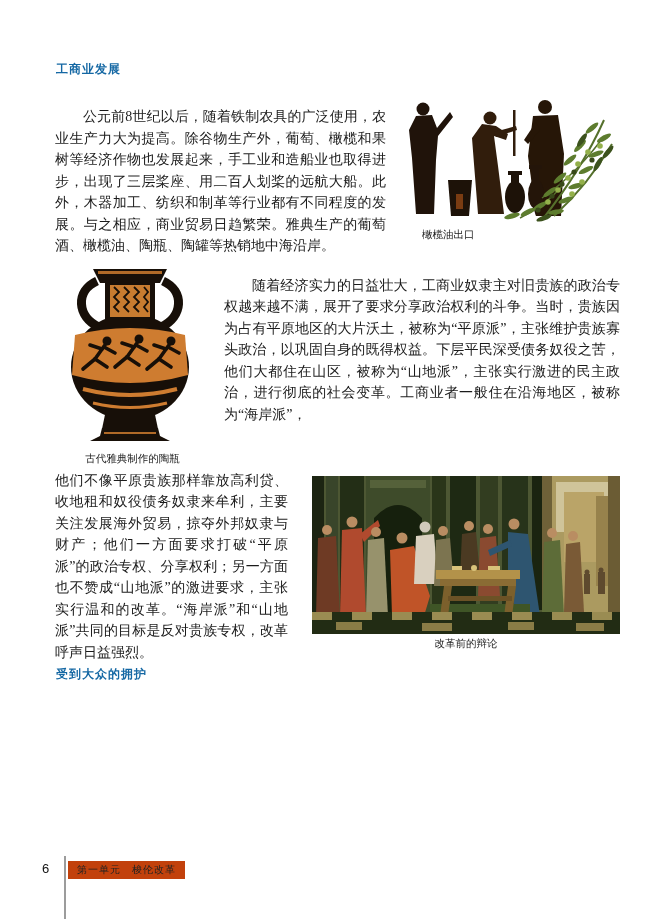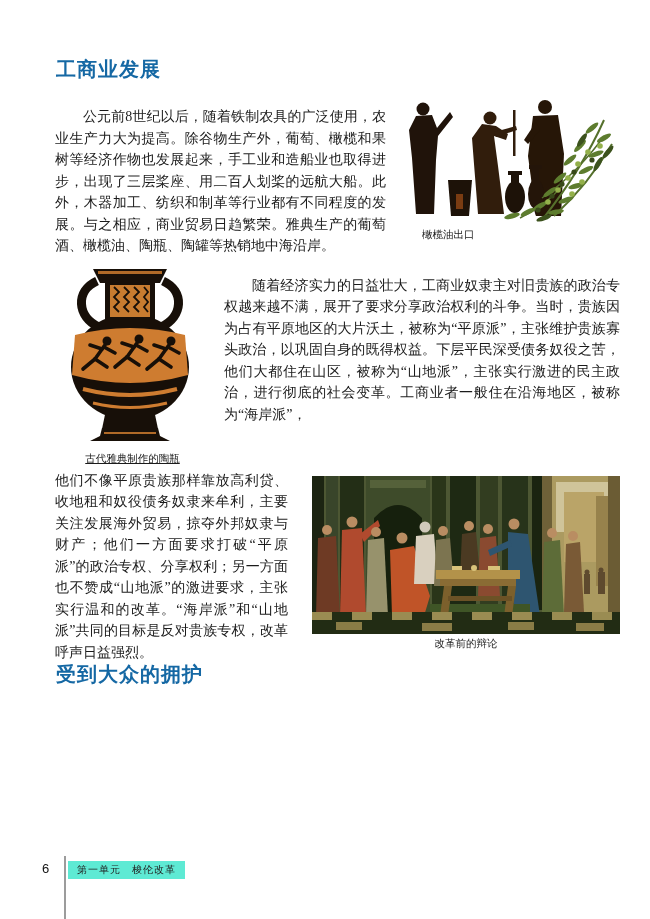--- a/index.html
+++ b/index.html
@@ -3,43 +3,43 @@
 <meta charset="utf-8">
 <style>
   html,body{margin:0;padding:0;background:#ffffff;}
   .page{
     position:relative;width:650px;height:919px;background:#fff;overflow:hidden;
     font-family:"Liberation Serif","DejaVu Serif",serif;color:#1b1b1b;
   }
   .content{position:absolute;left:55px;top:58px;width:565px;}
   h2.sec{
     font-family:"Liberation Sans","DejaVu Sans",sans-serif;font-weight:bold;
-    font-size:20px;line-height:22px;color:#1568a4;margin:0 0 14px 1px;letter-spacing:1px;
+    font-size:12px;line-height:22px;color:#1568a4;margin:0 0 14px 1px;letter-spacing:1px;
   }
   p{margin:0;font-size:14px;line-height:21.5px;text-align:justify;}
   p.indent{text-indent:2em;margin-top:12px;}
   .row{display:flow-root;}
   .row2{margin-top:6px;}
   .row3{margin-top:2px;}
   figure{margin:0;}
   .fig-olive{float:right;width:228px;margin:0 0 0 6px;}
-  .fig-vase{float:left;width:155px;margin:4px 14px 2px 0;text-decoration:underline;}
+  .fig-vase{float:left;width:155px;margin:4px 14px 2px 0;}
   .fig-paint{float:right;width:308px;margin:6px 0 2px 12px;padding-left:12px;}
   figcaption{font-size:10.5px;line-height:15px;color:#222;margin-top:2px;}
   .cap-center{text-align:center;}
   .cap-olive{padding-left:30px;font-family:Liberation Mono, monospace;}
   .sec2{margin-top:16px;}
   .sec2-para{margin-top:0;}
   .page-num{
     position:absolute;left:42px;top:861px;
     font-family:"Liberation Sans","DejaVu Sans",sans-serif;font-size:13px;color:#111;
   }
   .footer-rule{position:absolute;left:64px;top:856px;width:2px;height:63px;background:#9c9c9c;}
   .footer-label{
-    position:absolute;left:68px;top:861px;height:18px;padding:0 9px;background:#5eead4;
+    position:absolute;left:68px;top:861px;height:18px;padding:0 9px;background:#c2410c;
     font-family:"Liberation Sans","DejaVu Sans",sans-serif;font-size:10px;line-height:18px;
     color:#222;letter-spacing:1px;white-space:nowrap;
   }
   svg{display:block;}
 </style>
 </head>
 <body>
 
 <div class="page">
   <div class="content">

